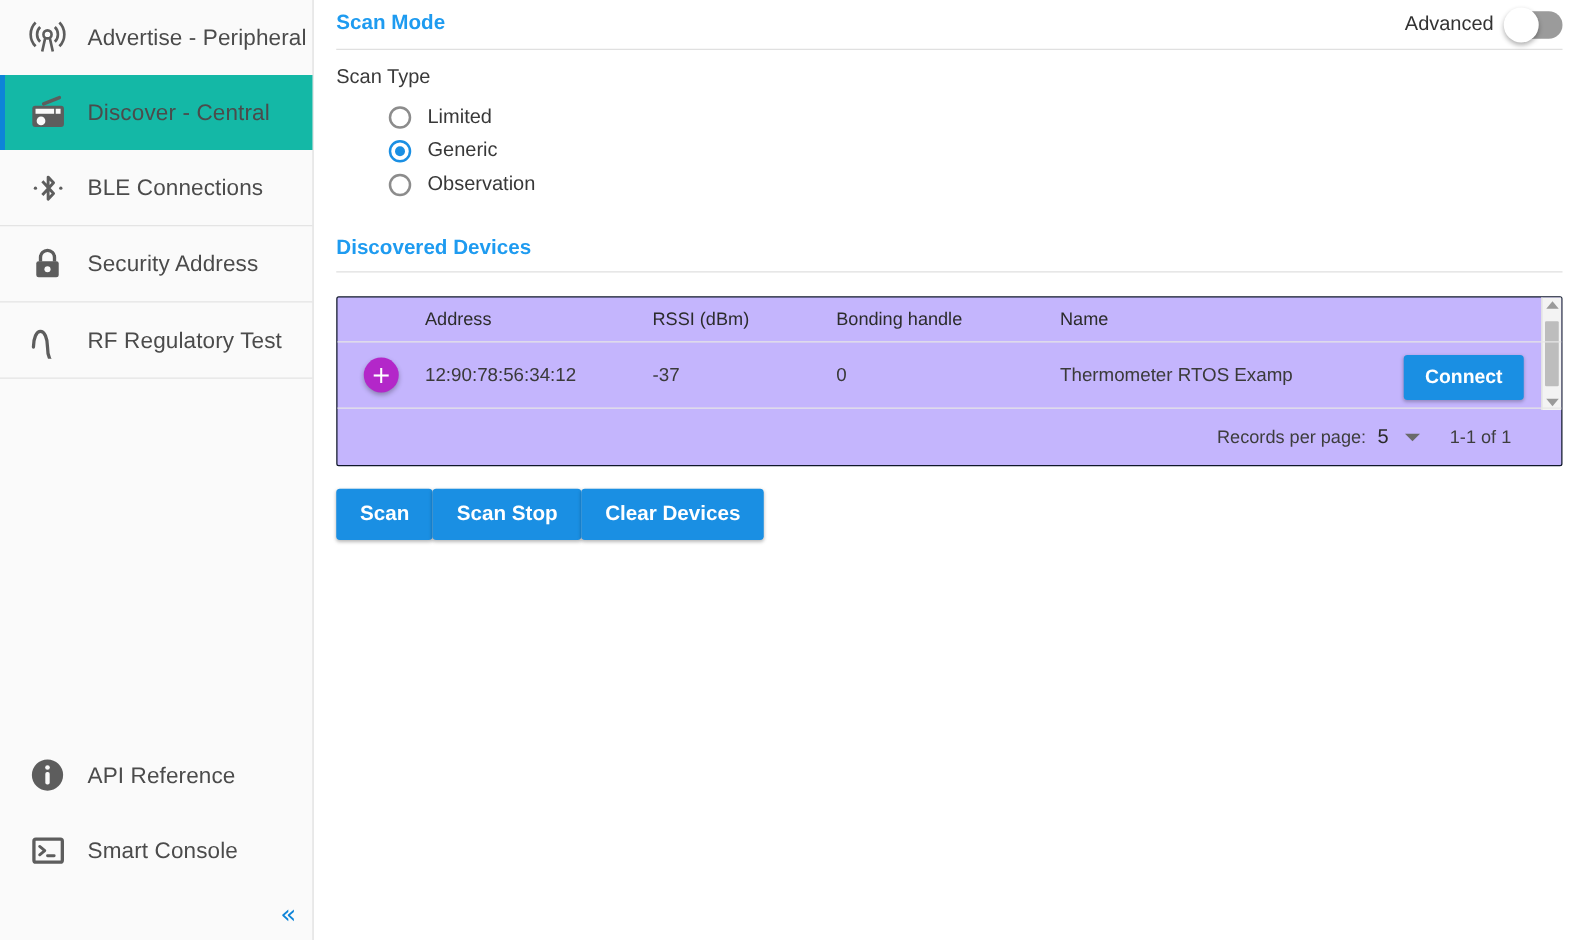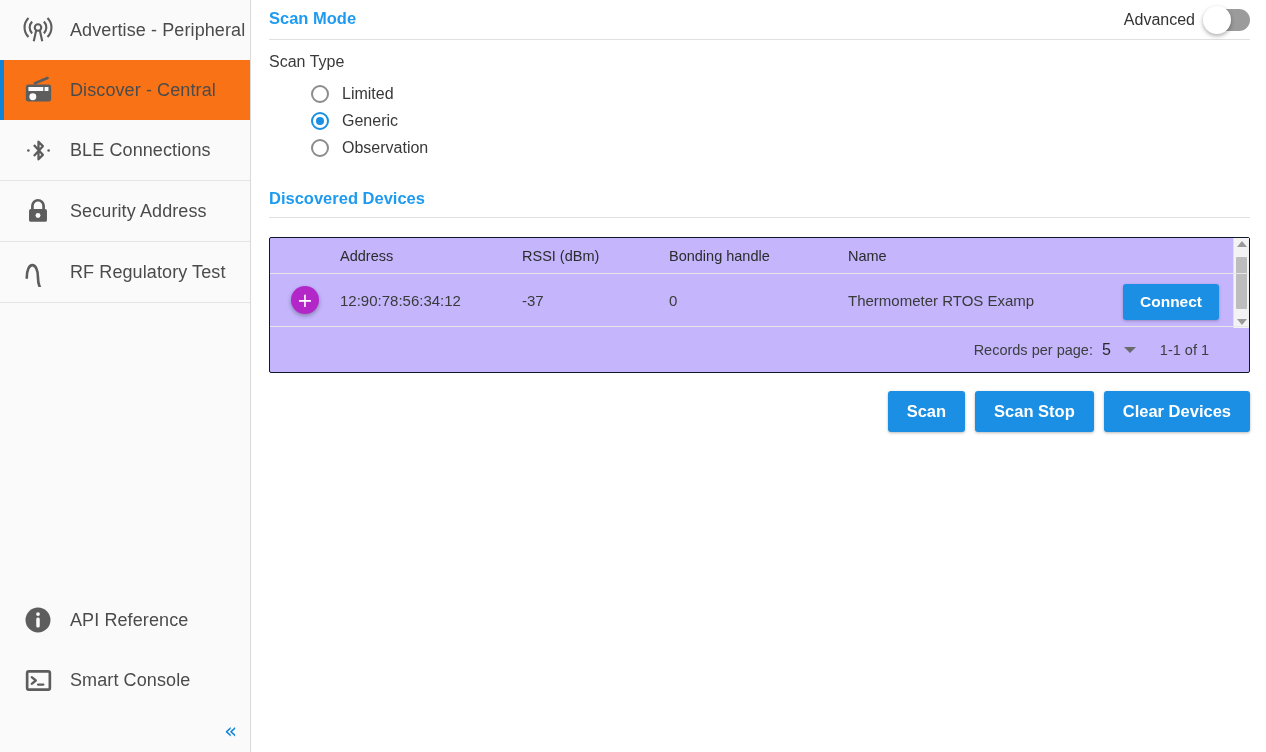--- a/index.html
+++ b/index.html
@@ -26,21 +26,21 @@
   .nav-item {
     height: 60px;
     display: flex;
     align-items: center;
     padding-left: 16px;
     cursor: pointer;
     border-left: 4px solid transparent;
     position: relative;
   }
   .nav-item.active {
-    background: #f97316;
+    background: #14b8a6;
     border-left: 4px solid #0d84d8;
   }
   .nav-ico {
     width: 36px; height: 36px;
     flex: 0 0 36px;
     display: flex; align-items: center; justify-content: center;
     margin-right: 14px;
   }
   .nav-ico svg { display: block; }
   .nav-label {
@@ -253,22 +253,20 @@
   .sthumb {
     width: 11px;
     height: 52px;
     background: #bdbdbd;
     border-radius: 1px;
     cursor: pointer;
   }
 
   .btn-row {
     display: flex;
-    justify-content: flex-end;
-    gap: 10px;
     margin-top: 18px;
     width: 981px;
   }
   .btn {
     background: #1a8fe3;
     color: #fff;
     border: none;
     border-radius: 3px;
     font-size: 16.5px;
     font-weight: bold;

